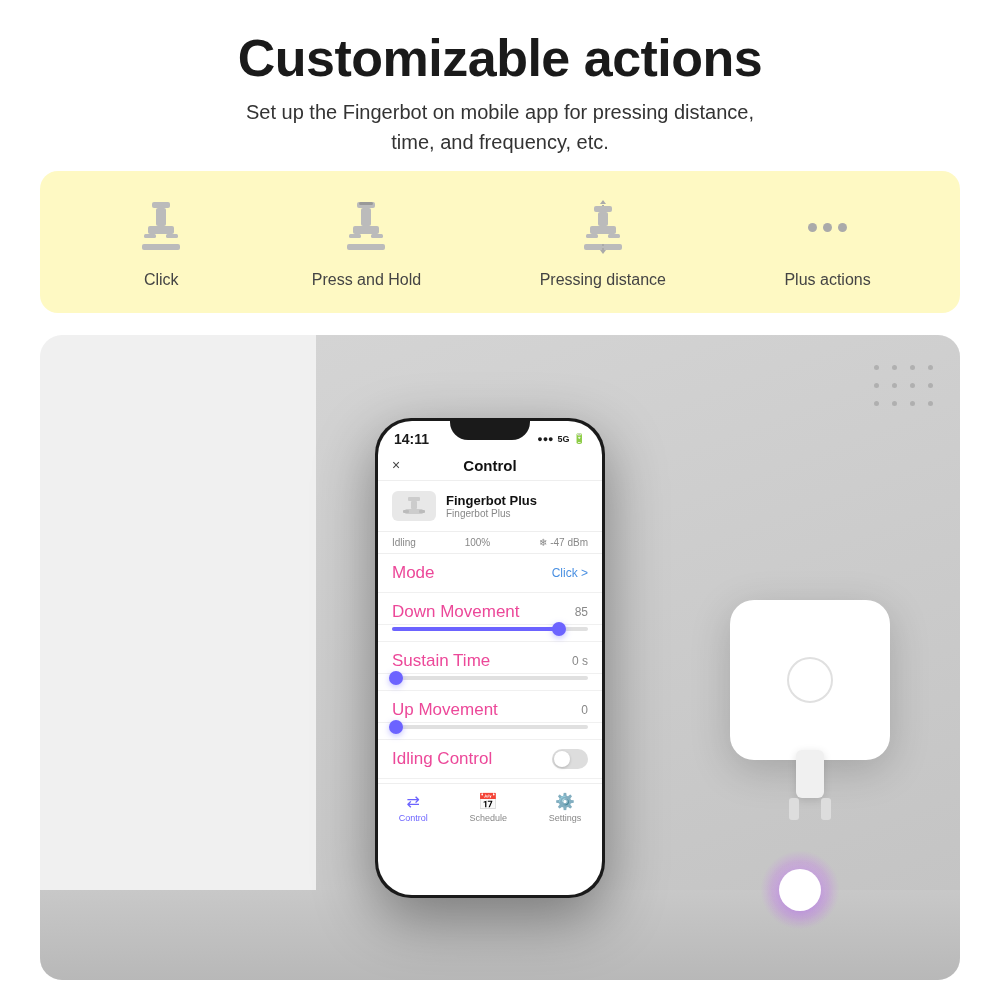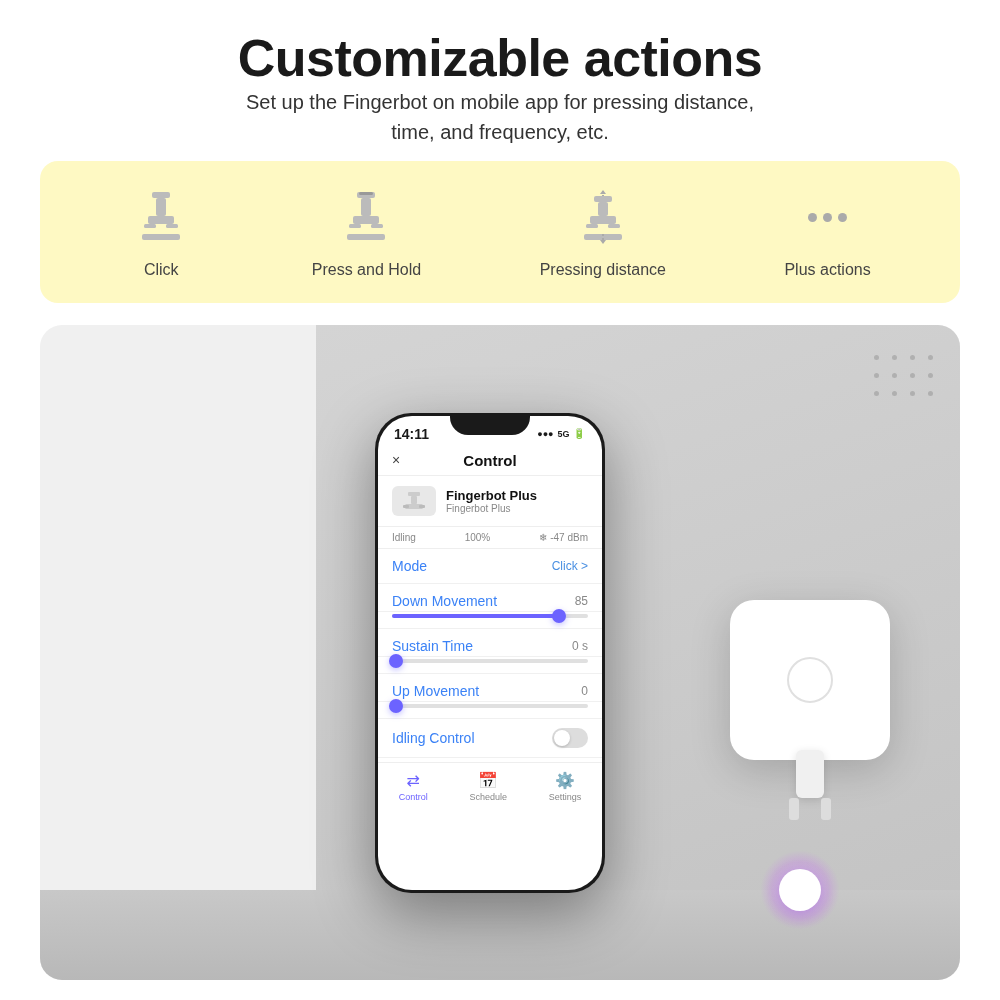--- a/index.html
+++ b/index.html
@@ -29,20 +29,21 @@
     .main-title {
       font-size: 52px;
       font-weight: 800;
       color: #1a1a1a;
       letter-spacing: -0.5px;
       line-height: 1.1;
     }
     .subtitle {
       font-size: 20px;
       color: #333;
+      margin-top: 10px;
       line-height: 1.5;
       text-align: center;
     }
 
     
     .actions-bar {
       background: #fef9c3;
       border-radius: 18px;
       width: 100%;
       padding: 24px 30px;
@@ -205,22 +206,22 @@
     }
 
     .phone-row {
       display: flex;
       justify-content: space-between;
       align-items: center;
       padding: 9px 14px;
       border-bottom: 1px solid #f0f0f0;
     }
     .phone-row-label {
-      font-size: 14px;
-      color: #3b82f6;
+      font-size: 17px;
+      color: #ec4899;
       font-weight: 400;
     }
     .phone-row-value {
       font-size: 12px;
       color: #888;
     }
     .phone-row-value.blue {
       color: #4a90e2;
     }
 

